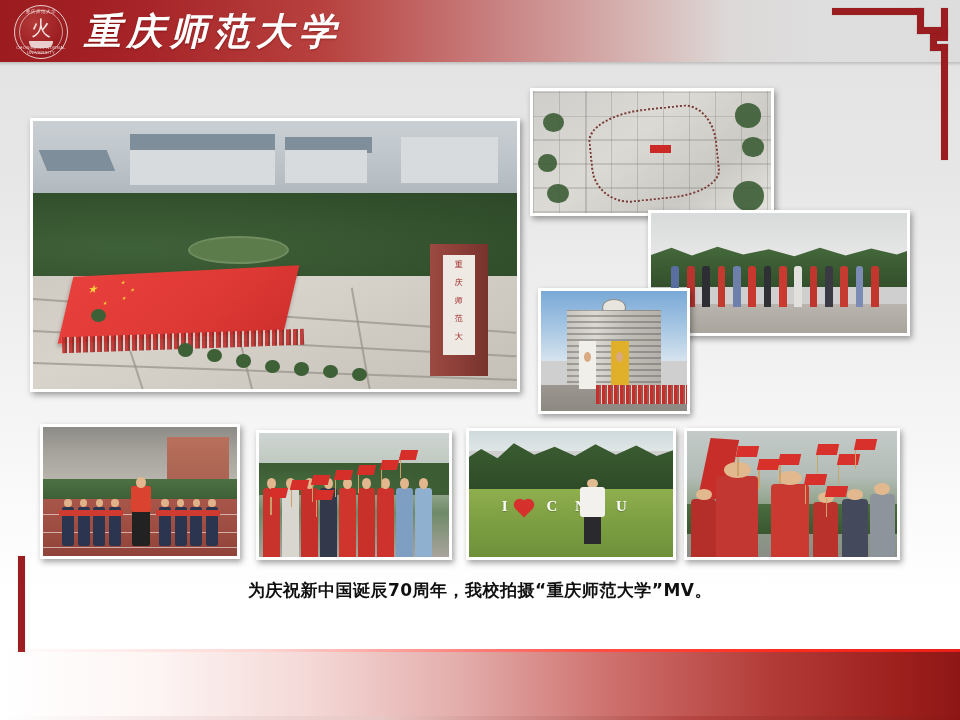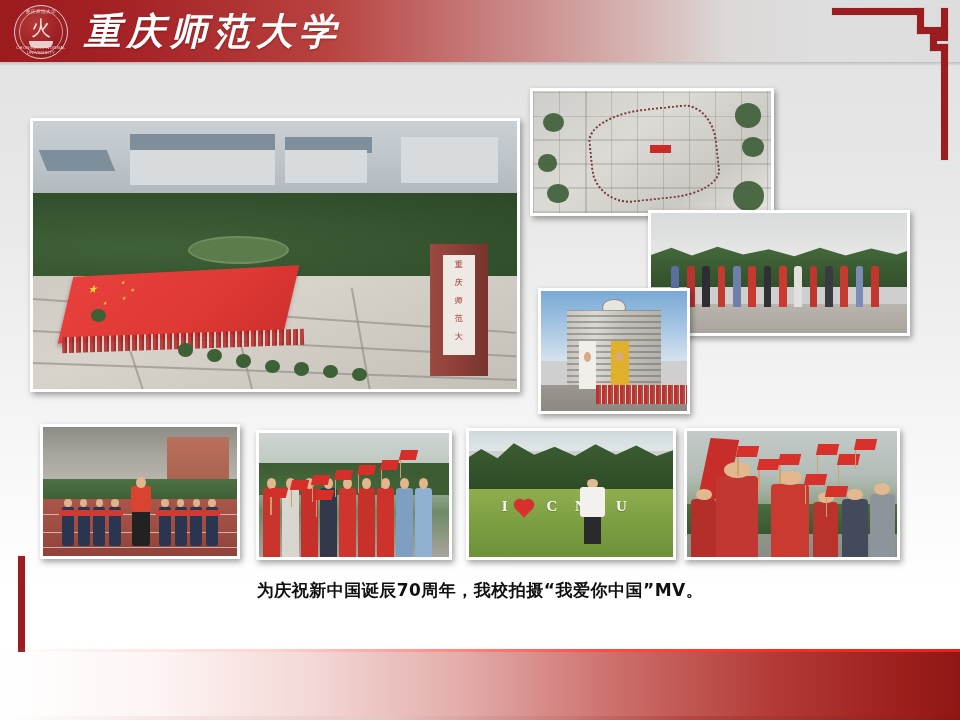--- a/index.html
+++ b/index.html
@@ -495,19 +495,19 @@
         <div class="st8" style="left:72%;top:27%;"></div>
       <div class="fl8" style="left:80%;top:6%;"></div>
         <div class="st8" style="left:80%;top:15%;"></div>
       <div class="fl8" style="left:56%;top:34%;"></div>
         <div class="st8" style="left:56%;top:43%;"></div>
       <div class="fl8" style="left:66%;top:44%;"></div>
         <div class="st8" style="left:66%;top:53%;"></div>
     </div>
   </div>
 
-  <div class="caption">为庆祝新中国诞辰70周年，我校拍摄“我爱你中国”MV。</div>
+  <div class="caption">为庆祝新中国诞辰70周年，我校拍摄“重庆师范大学”MV。</div>
 
   <div class="footer-hl"></div>
   <div class="footer"></div>
   <div class="footer-bottom"></div>
 
 </div>
 
 </body></html>

